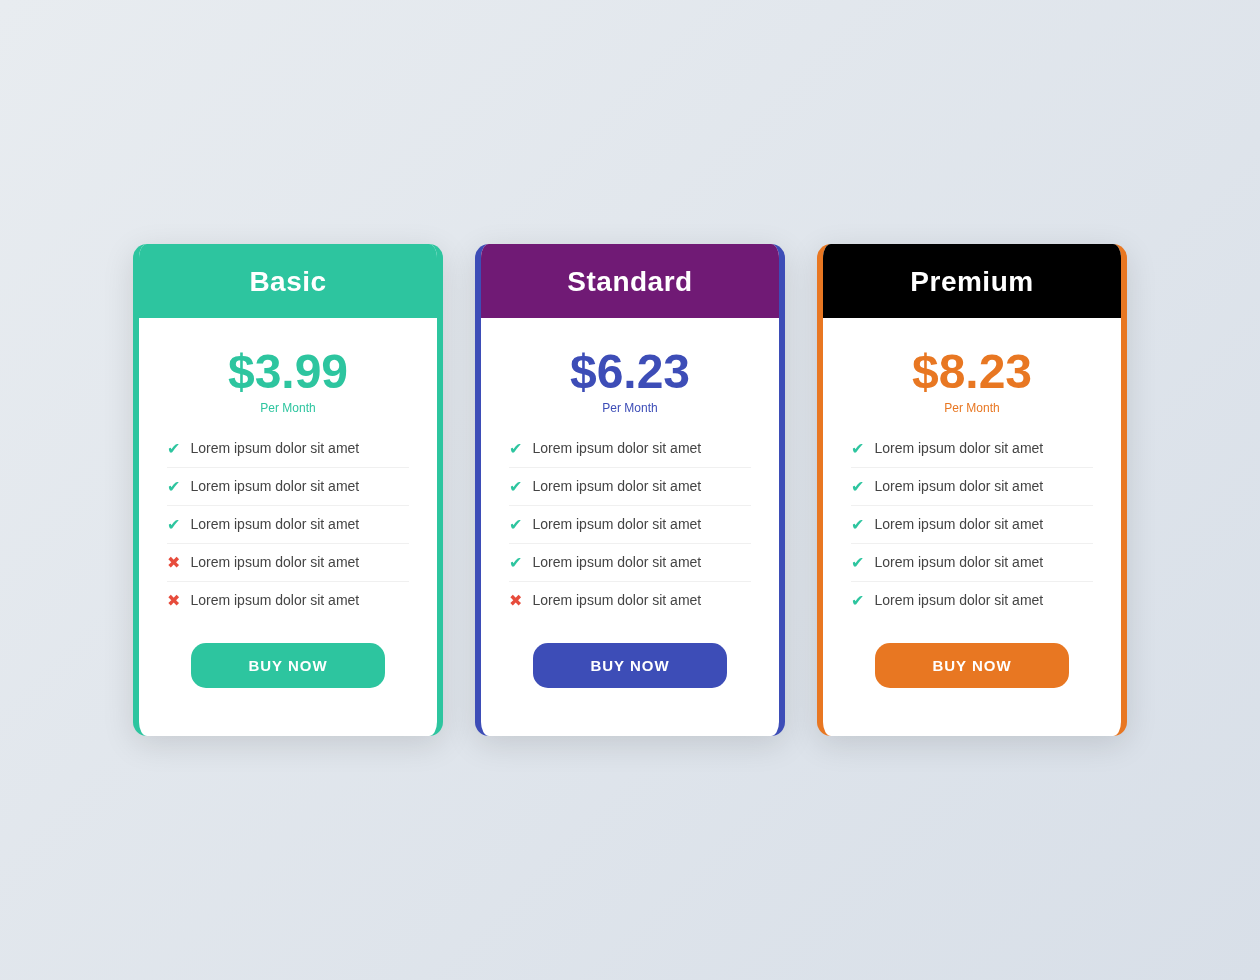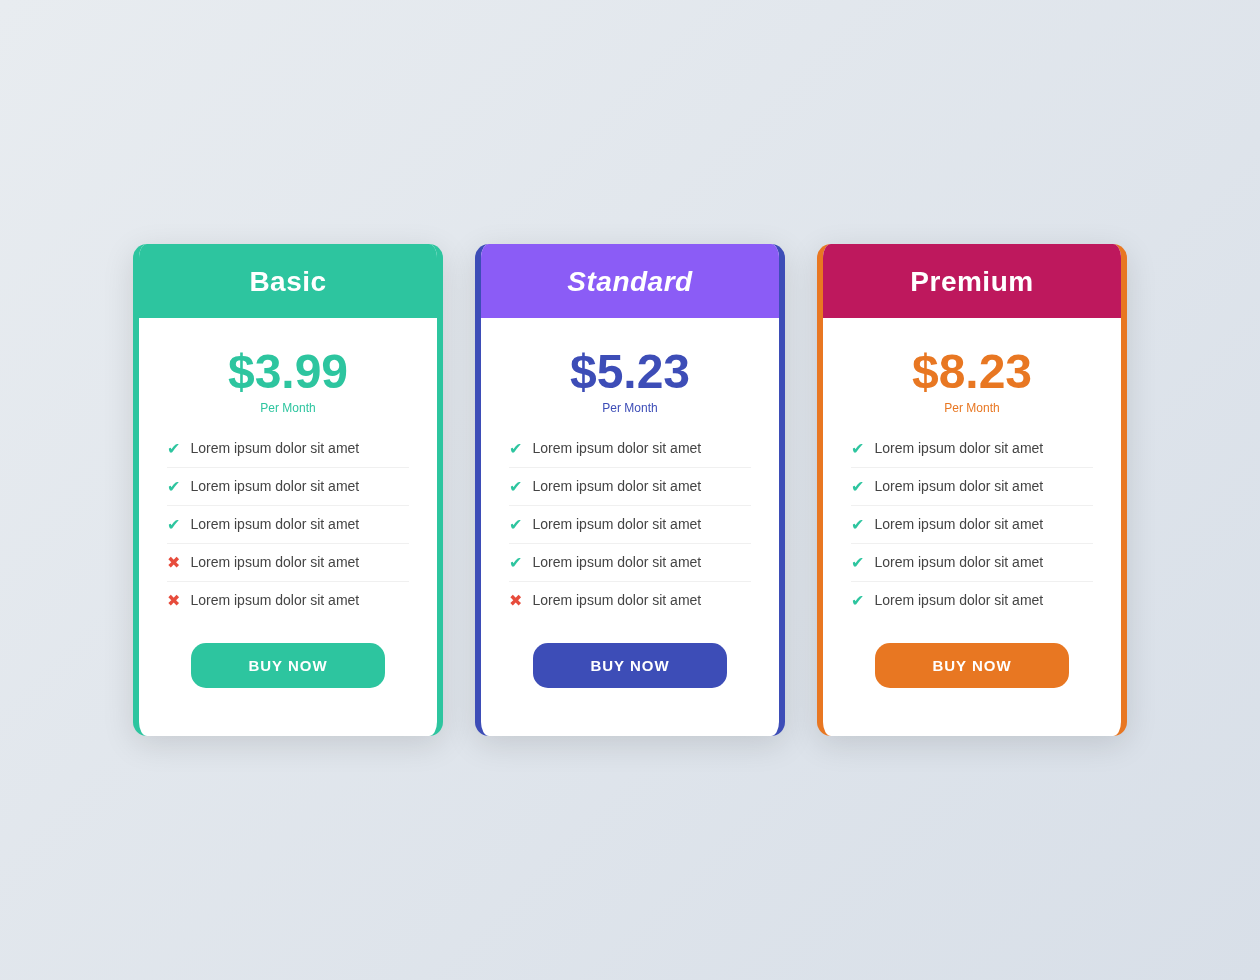--- a/index.html
+++ b/index.html
@@ -118,22 +118,22 @@
     .card-standard {
       border-left: 6px solid #3d4db7;
       border-right: 6px solid #3d4db7;
     }
     .card-premium {
       border-left: 6px solid #e87722;
       border-right: 6px solid #e87722;
     }
 
     .header-basic  { background-color: #2dc59f; }
-    .header-standard { background-color: #8b5cf6; font-style: italic; }
-    .header-premium  { background-color: #be185d; }
+    .header-standard { background-color: #701a75; }
+    .header-premium  { background-color: #000000; }
 
     .price-basic  { color: #2dc59f; }
     .per-basic    { color: #2dc59f; }
 
     .price-standard { color: #3d4db7; }
     .per-standard   { color: #3d4db7; }
 
     .price-premium  { color: #e87722; }
     .per-premium    { color: #e87722; }
 
@@ -178,21 +178,21 @@
         </ul>
         <button class="buy-btn btn-basic">BUY NOW</button>
       </div>
     </div>
     <div class="pricing-card card-standard">
       <div class="card-header header-standard">
         <h2>Standard</h2>
       </div>
       <div class="card-body">
         <div class="price-section">
-          <div class="price price-standard">$5.23</div>
+          <div class="price price-standard">$6.23</div>
           <div class="per-month per-standard">Per Month</div>
         </div>
         <ul class="features-list">
           <li>
             <span class="check-icon check-yes">✔</span>
             <span>Lorem ipsum dolor sit amet</span>
           </li>
           <li>
             <span class="check-icon check-yes">✔</span>
             <span>Lorem ipsum dolor sit amet</span>

